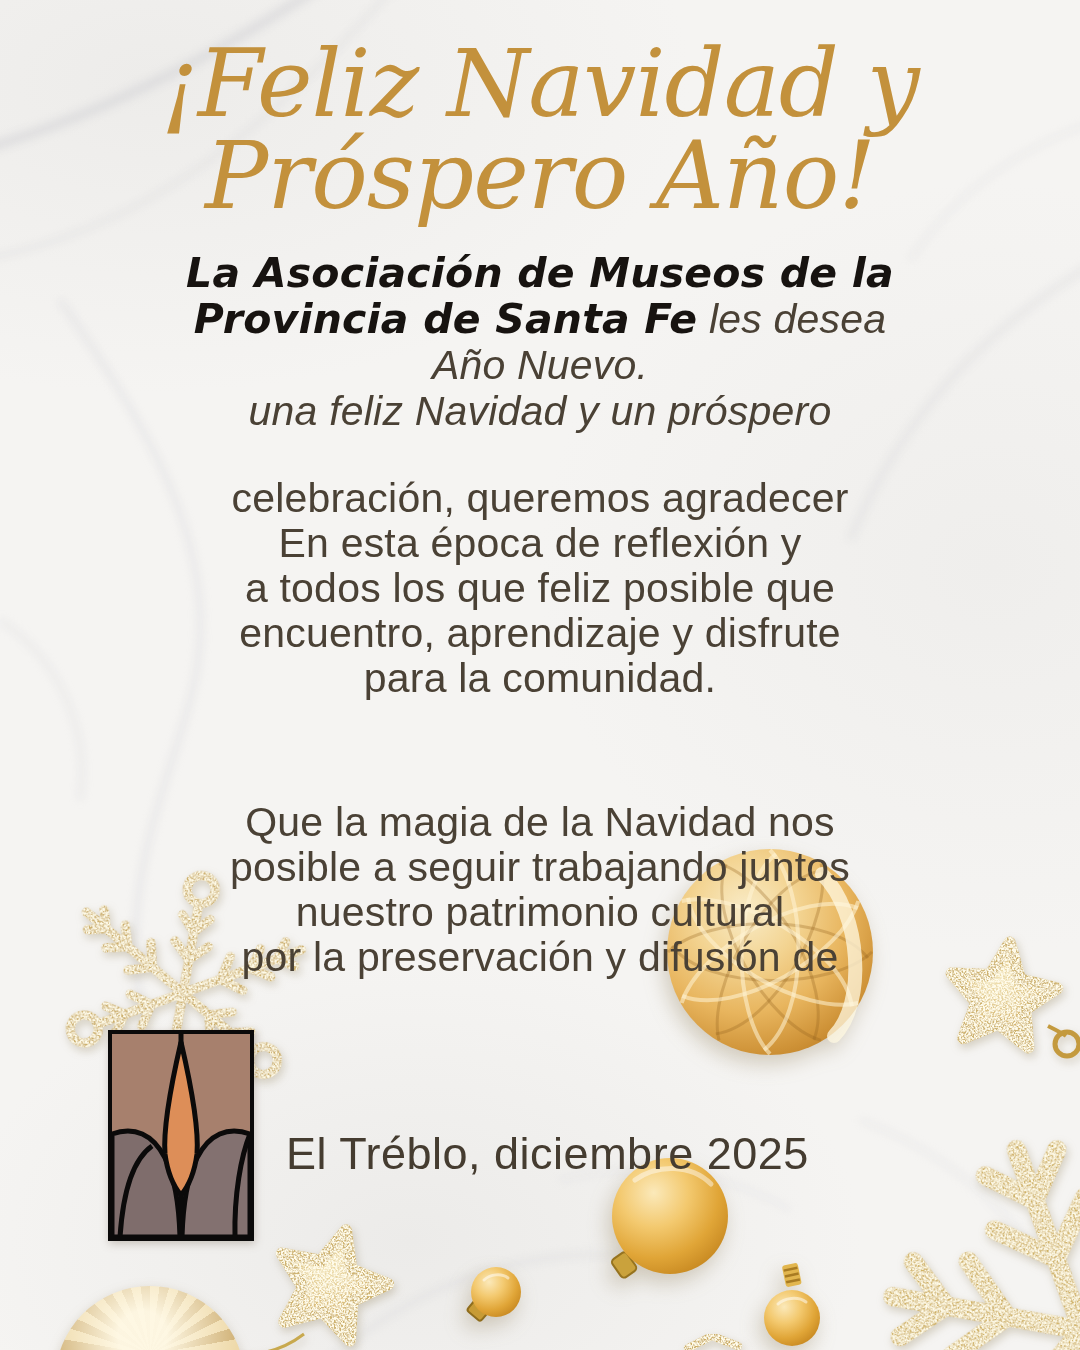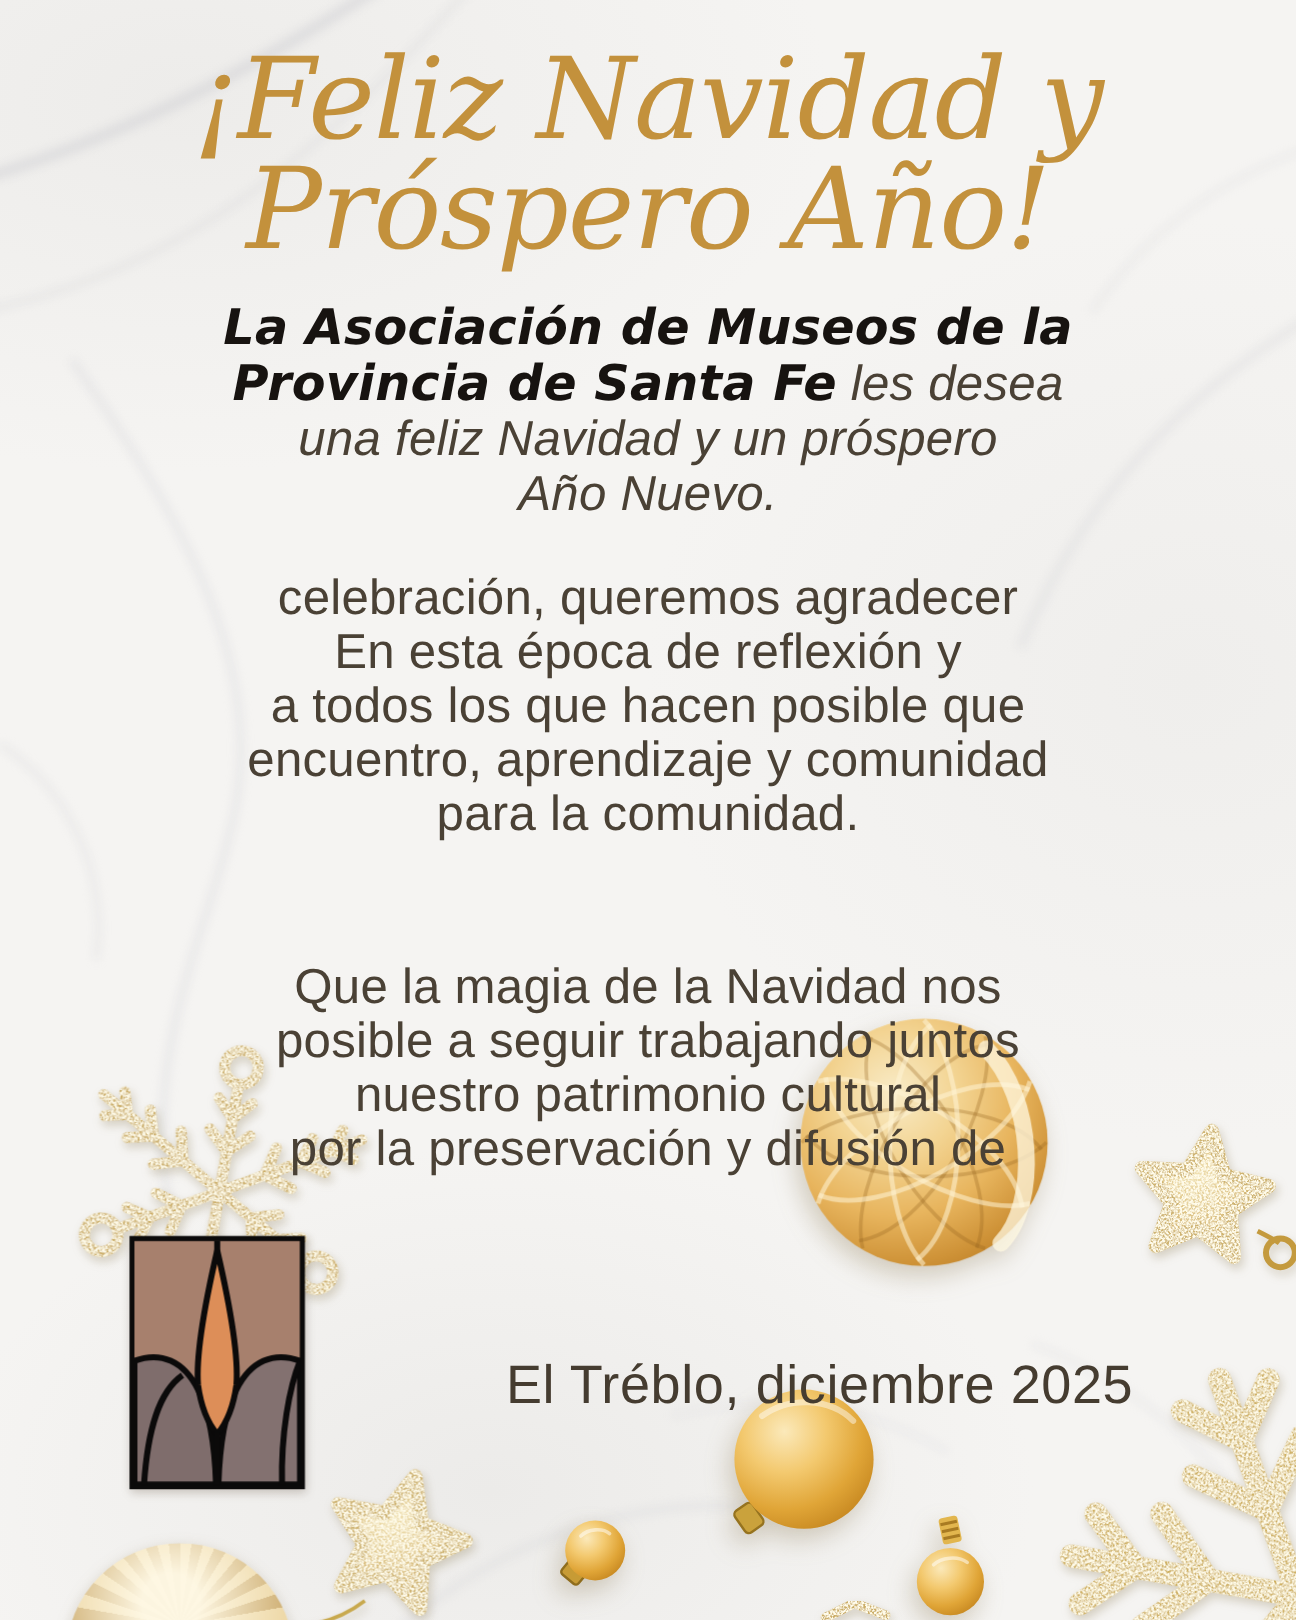--- a/index.html
+++ b/index.html
@@ -20,21 +20,21 @@
     font-family:"DejaVu Serif",serif;font-style:italic;
     font-size:94px;line-height:92px;font-weight:500;
     color:#c3913c;letter-spacing:-1px;
   }
   .bodyblock{color:#4a4135;font-size:41px;line-height:46px;letter-spacing:0.2px;}
   .intro{top:250px;font-style:italic;}
   .message{top:476px;line-height:45px;}
   .closing{top:800px;line-height:45px;}
   .b{font-weight:700;color:#171310;font-family:"DejaVu Sans","Liberation Sans",sans-serif;font-size:41px;}
   .signature{
-    position:absolute;left:286px;top:1128px;width:794px;text-align:center;z-index:10;
+    position:absolute;left:286px;top:1128px;width:794px;text-align:left;z-index:10;
     color:#453c30;font-size:45px;letter-spacing:0.5px;
   }
   .logo{position:absolute;left:108px;top:1030px;z-index:6;filter:drop-shadow(1px 3px 4px rgba(80,60,40,.25));}
   .snow{filter:drop-shadow(2px 4px 4px rgba(130,110,70,.28));z-index:2;}
   .orn{filter:drop-shadow(-4px 9px 10px rgba(130,108,66,.30));z-index:2;}
   .meringue{
     position:absolute;left:55px;top:1286px;width:190px;height:190px;border-radius:50%;z-index:2;
     background:
       radial-gradient(circle at 46% 26%, rgba(255,249,230,.95) 0 14%, rgba(255,249,230,0) 55%),
       repeating-conic-gradient(from 200deg at 50% 36%, #eed9a9 0deg 8deg, #d0b176 8deg 16deg);
@@ -228,29 +228,29 @@
   </svg>
 
   <div class="txt headline">
     <div>¡Feliz Navidad y</div>
     <div>Próspero Año!</div>
   </div>
 
   <div class="txt bodyblock intro">
     <div><span class="b">La Asociación de Museos de la</span></div>
     <div><span class="b">Provincia de Santa Fe</span><span> les desea</span></div>
+    <div>Año Nuevo.</div>
     <div>una feliz Navidad y un próspero</div>
-    <div>Año Nuevo.</div>
   </div>
 
   <div class="txt bodyblock message">
     <div>celebración, queremos agradecer</div>
     <div>En esta época de reflexión y</div>
-    <div>a todos los que hacen posible que</div>
-    <div>encuentro, aprendizaje y comunidad</div>
+    <div>a todos los que feliz posible que</div>
+    <div>encuentro, aprendizaje y disfrute</div>
     <div>para la comunidad.</div>
   </div>
 
   <div class="txt bodyblock closing">
     <div>Que la magia de la Navidad nos</div>
     <div>posible a seguir trabajando juntos</div>
     <div>nuestro patrimonio cultural</div>
     <div>por la preservación y difusión de</div>
   </div>
 

